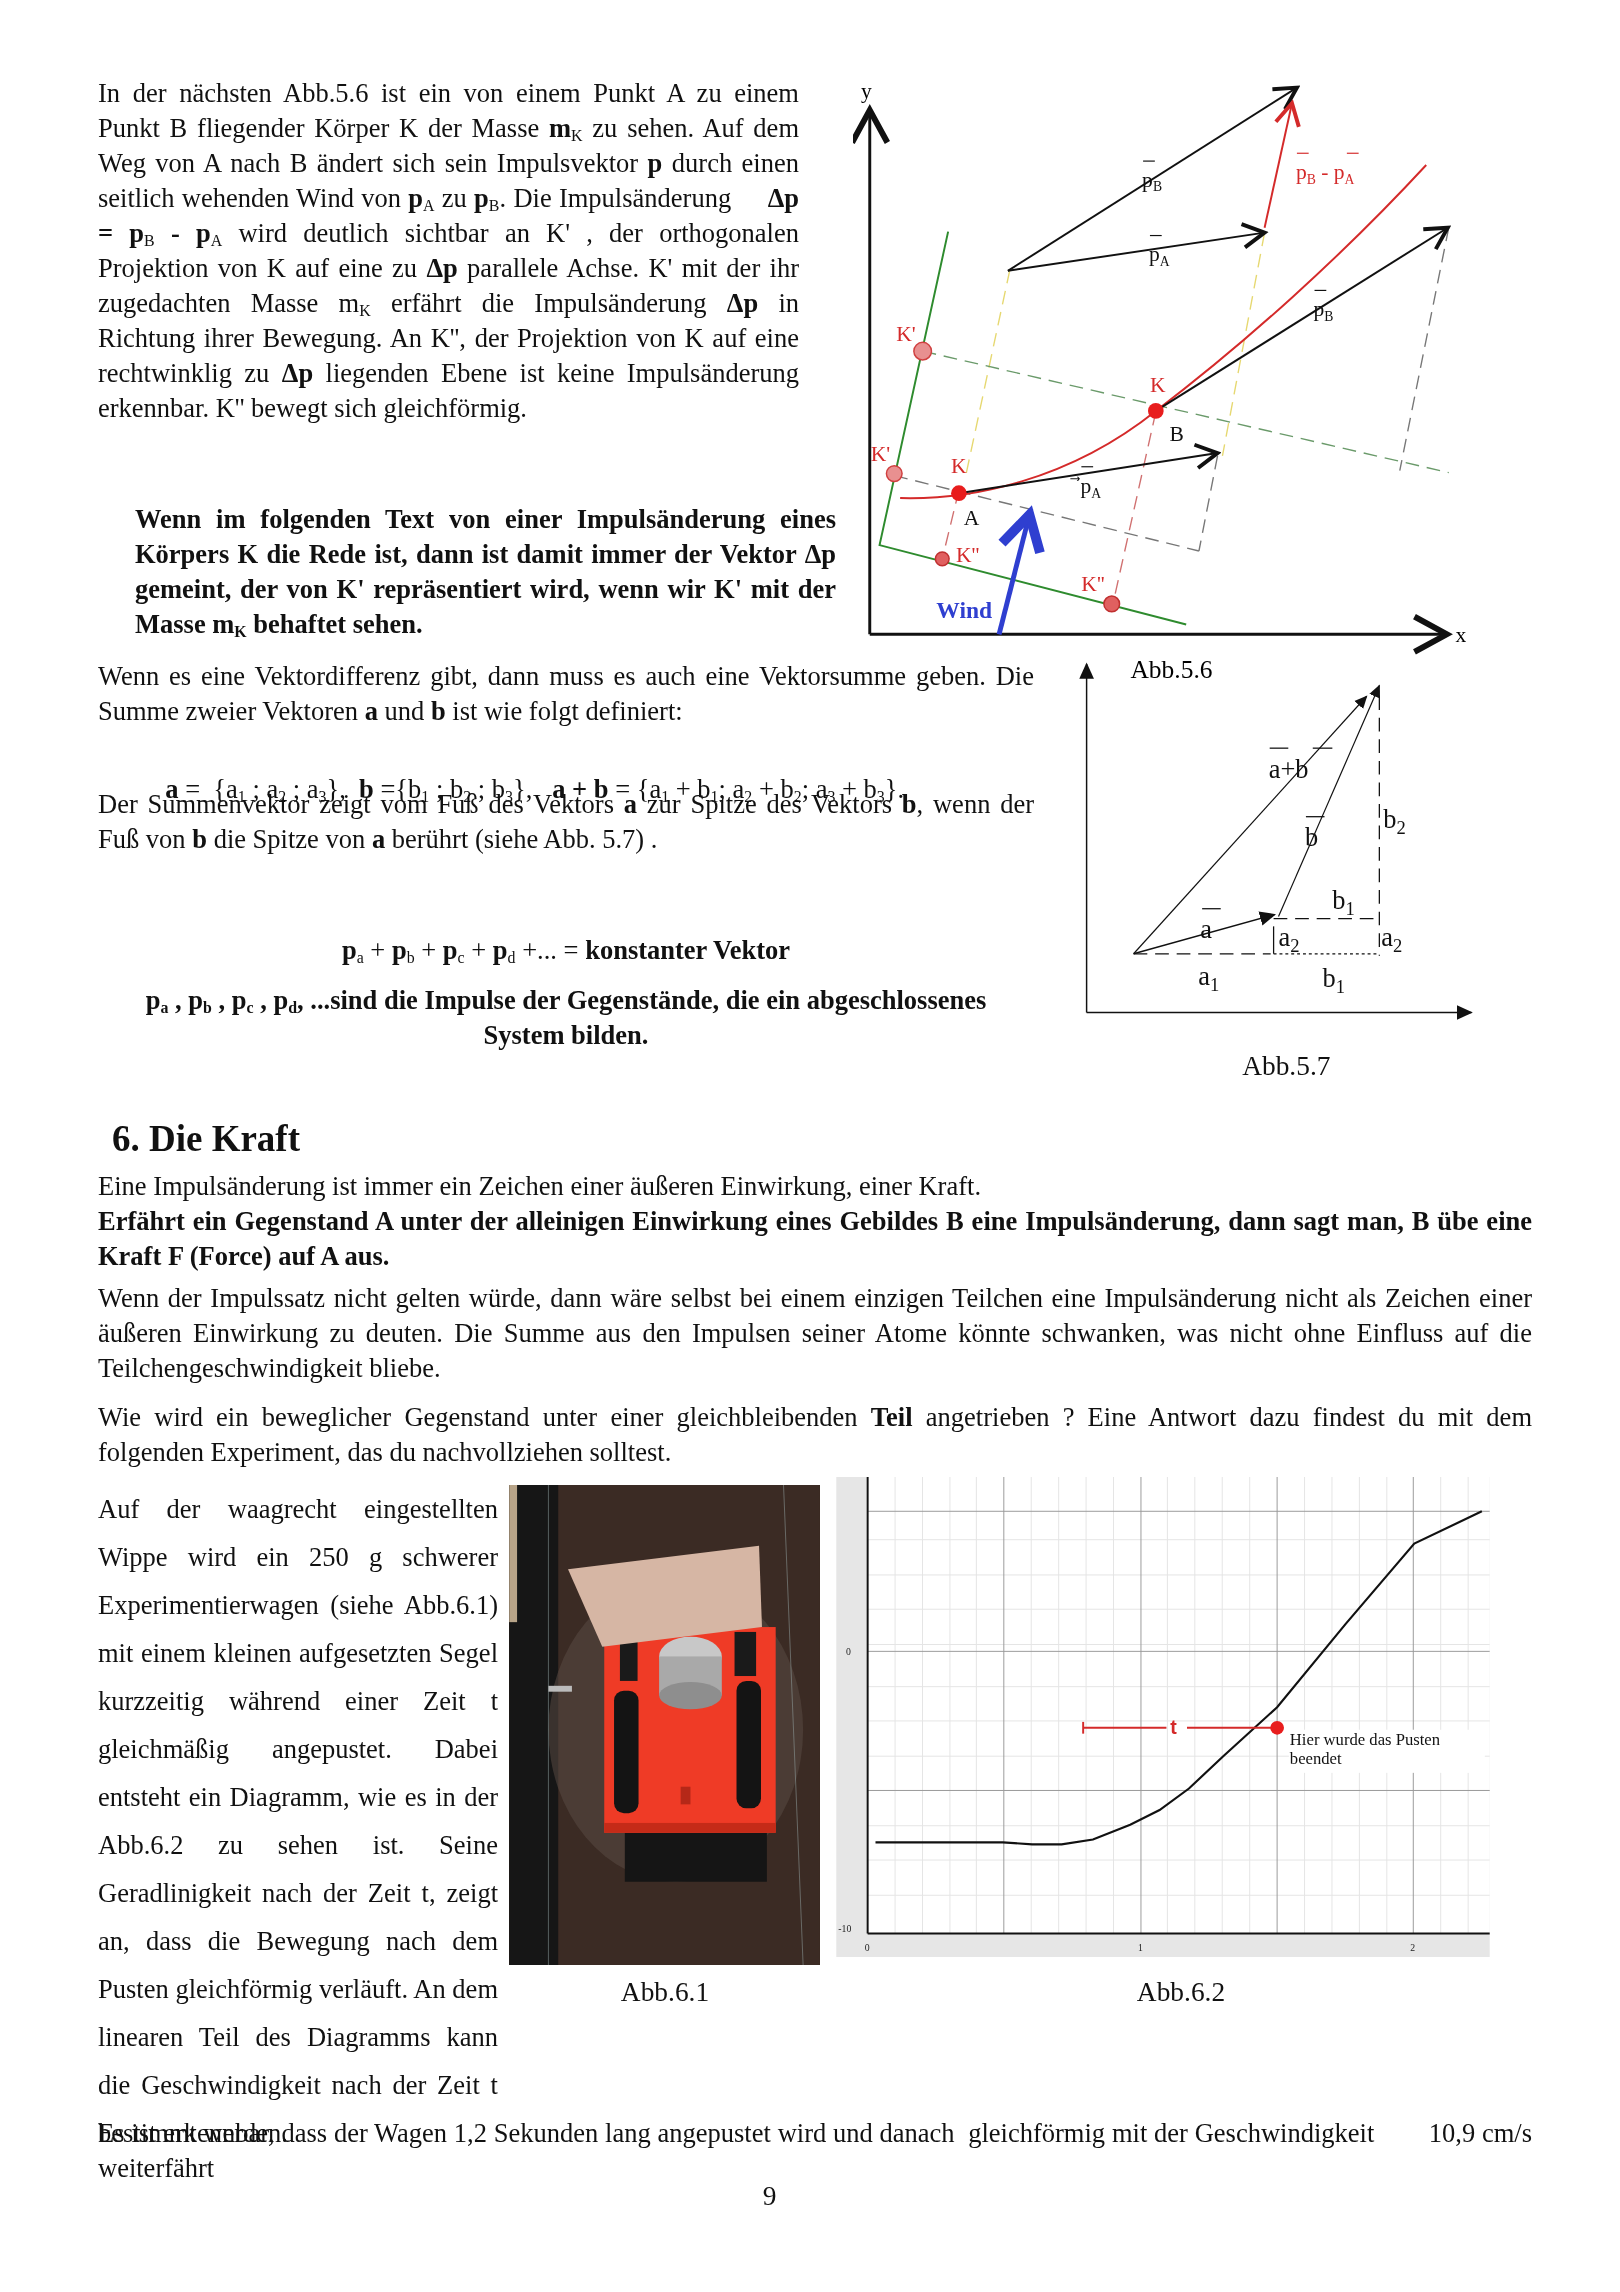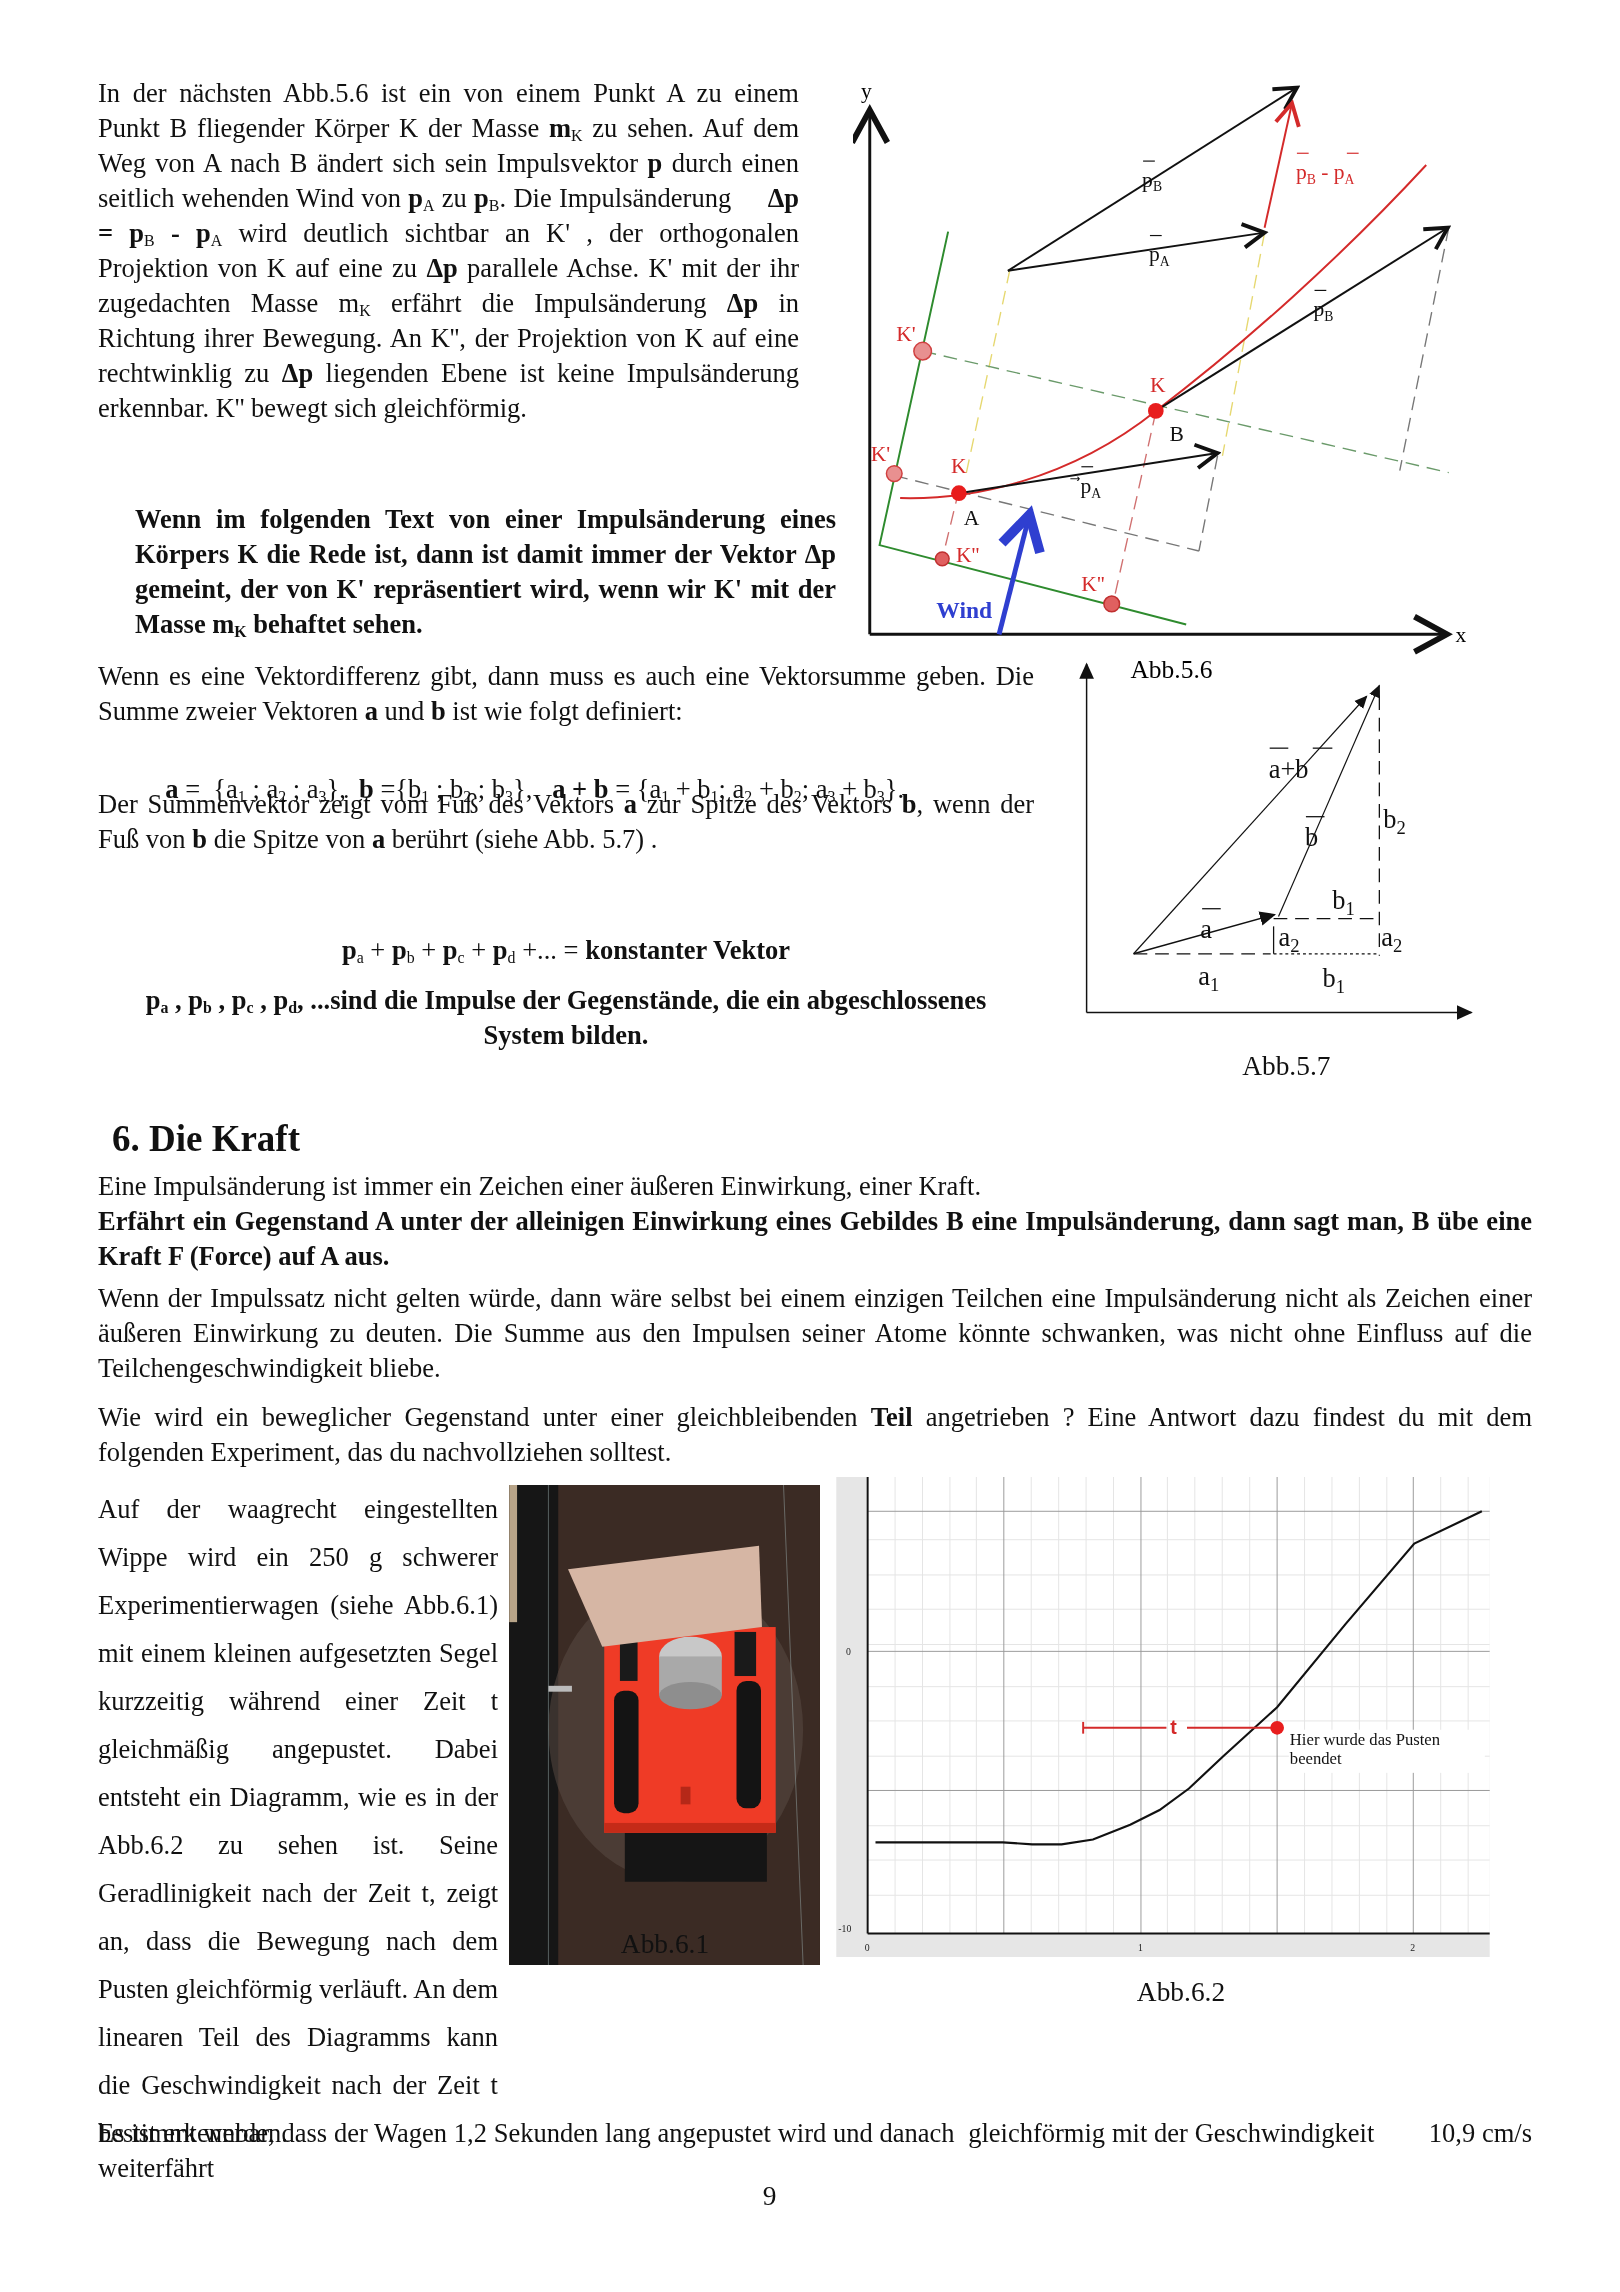--- a/index.html
+++ b/index.html
@@ -290,21 +290,21 @@
       <line x1="252" y1="250" x2="252" y2="262" stroke="#d42a2a" stroke-width="2"></line>
       <text x="341" y="262" font-size="20" font-weight="bold" fill="#d42a2a" style="font-family:'Liberation Sans',sans-serif;">t</text>
       <circle cx="450" cy="256" r="7" fill="#e81d1d"></circle>
     </g>
     <rect x="462" y="258" width="200" height="44" fill="#ffffff"></rect>
     <text x="463" y="274" font-size="17" fill="#111">Hier wurde das Pusten</text>
     <text x="463" y="293" font-size="17" fill="#111">beendet</text>
   </svg>
 </div>
 
-<div class="abs cap" style="left:567px; top:1929px; width:196px;">Abb.6.1</div>
+<div class="abs cap" style="left:567px; top:1977px; width:196px;">Abb.6.1</div>
 <div class="abs cap" style="left:1083px; top:1977px; width:196px;">Abb.6.2</div>
 
 <div class="abs txt" style="left:98px; top:2046px; width:1434px; white-space:pre-wrap;">
   <p>Es ist erkennbar, dass der Wagen 1,2 Sekunden lang angepustet wird und danach  gleichförmig mit der Geschwindigkeit        10,9 cm/s weiterfährt</p>
 </div>
 
 <div class="abs" style="left:755px; top:2181px; width:29px; text-align:center; font-size:27.4px;">9</div>
 
 
 </body></html>

